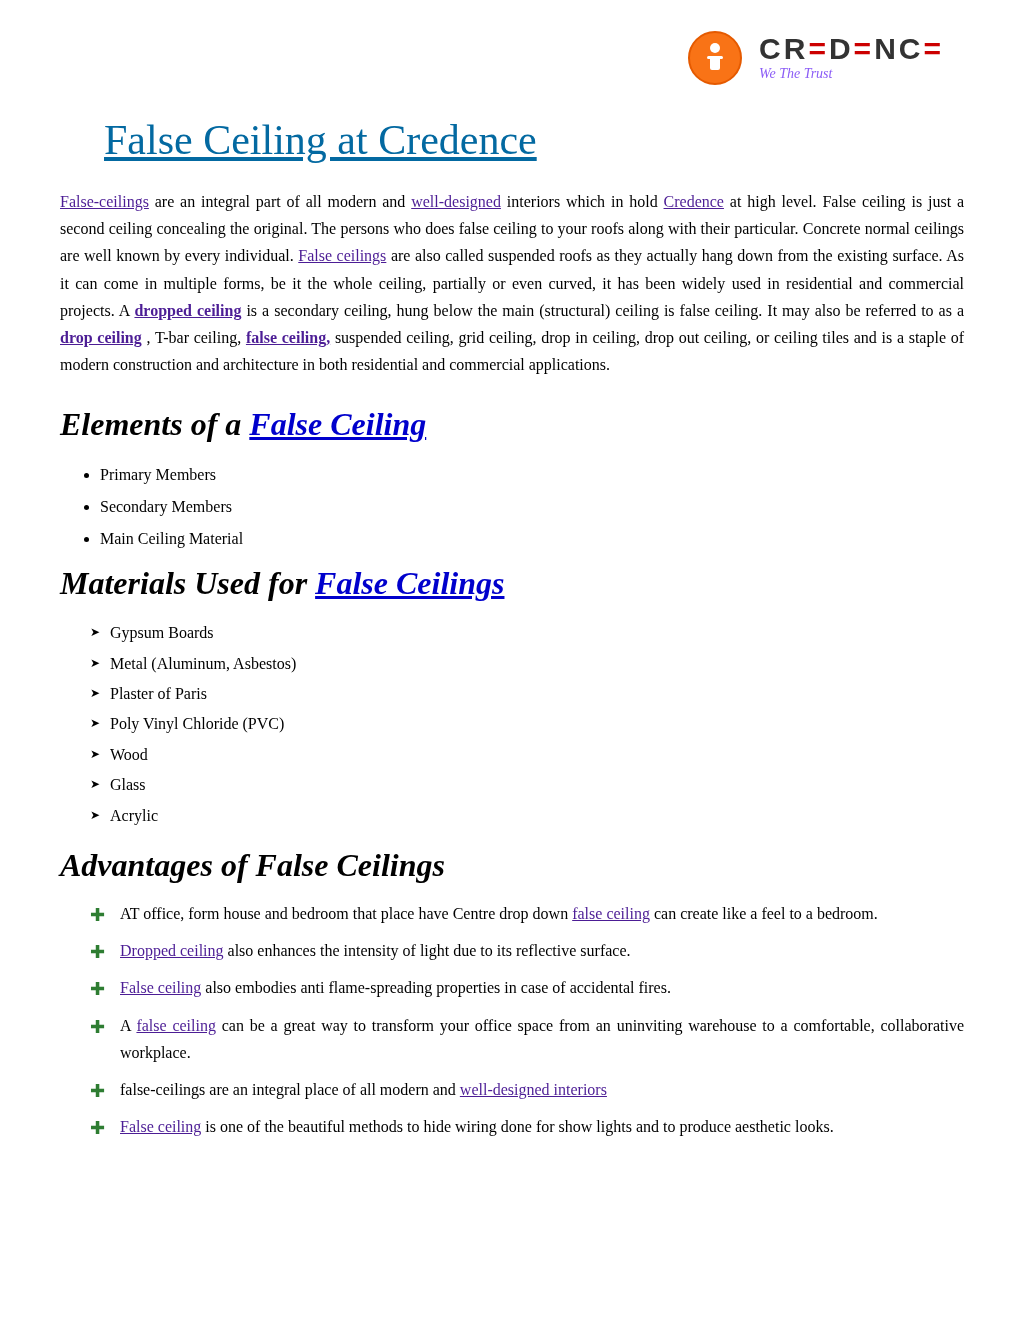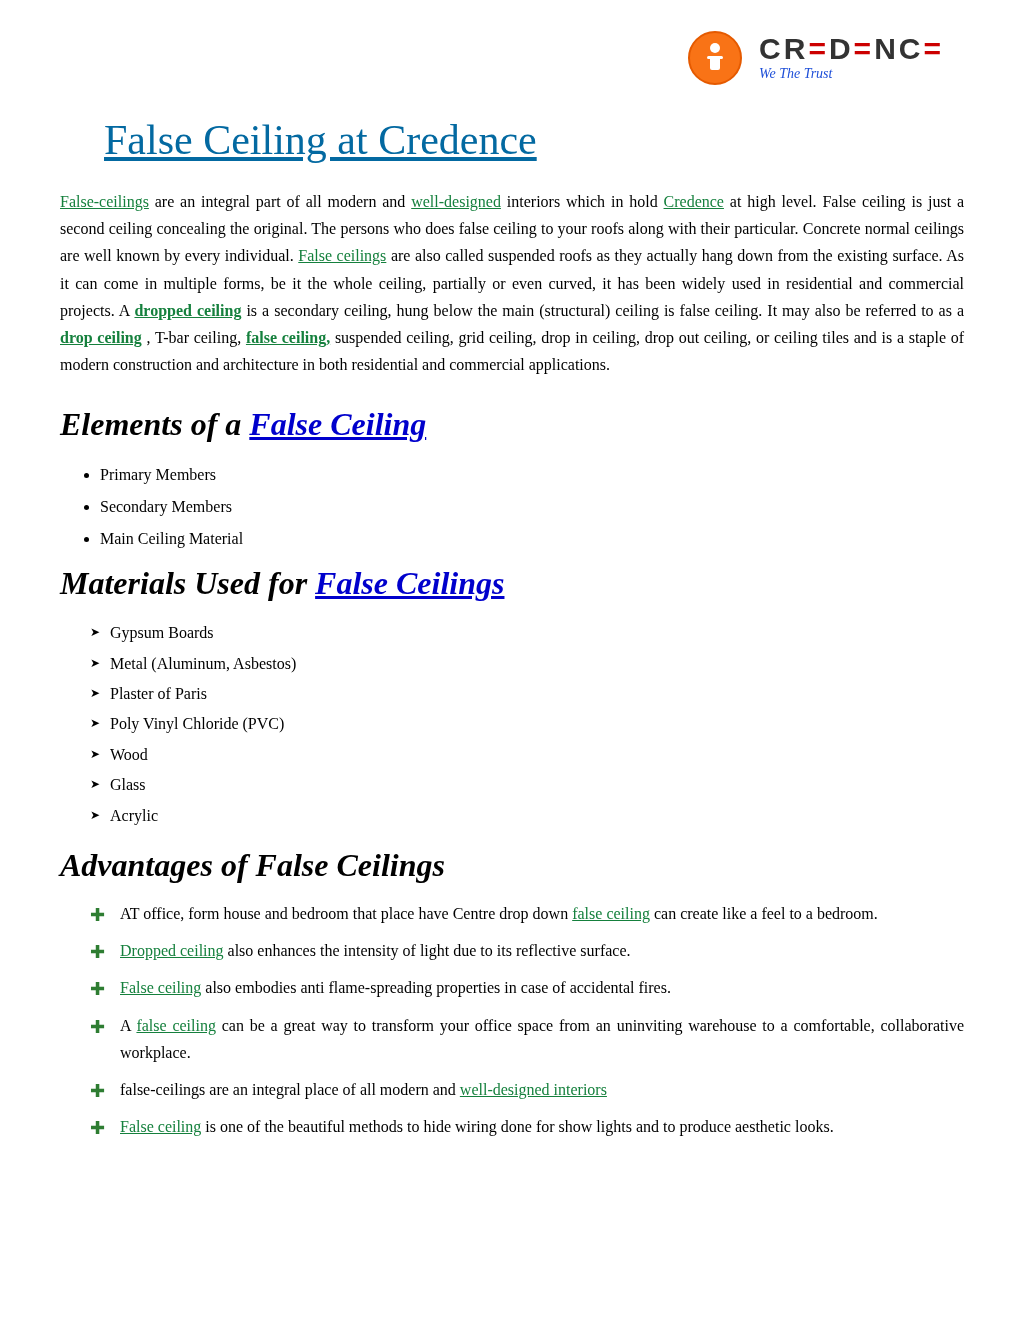--- a/index.html
+++ b/index.html
@@ -42,21 +42,21 @@
       font-weight: bold;
       color: #333;
       letter-spacing: 3px;
       line-height: 1;
     }
     .logo-credence span.red { color: #cc0000; }
     .logo-tagline {
       font-family: 'Times New Roman', cursive;
       font-style: italic;
       font-size: 14px;
-      color: #1d4ed8;
+      color: #8b5cf6;
       margin-top: 2px;
     }
 
     
     .main-title {
       font-size: 42px;
       font-weight: normal;
       color: #0369a1;
       text-decoration: underline;
       margin-bottom: 24px;
@@ -64,21 +64,21 @@
     }
 
     
     .body-text {
       text-align: justify;
       line-height: 1.7;
       margin-bottom: 28px;
       font-size: 16px;
     }
     a.link-blue {
-      color: #15803d;
+      color: #4c1d95;
     }
     strong.dropped-ceiling {
       font-weight: bold;
     }
 
     
     .section-heading {
       font-size: 32px;
       font-weight: bold;
       color: #000;

